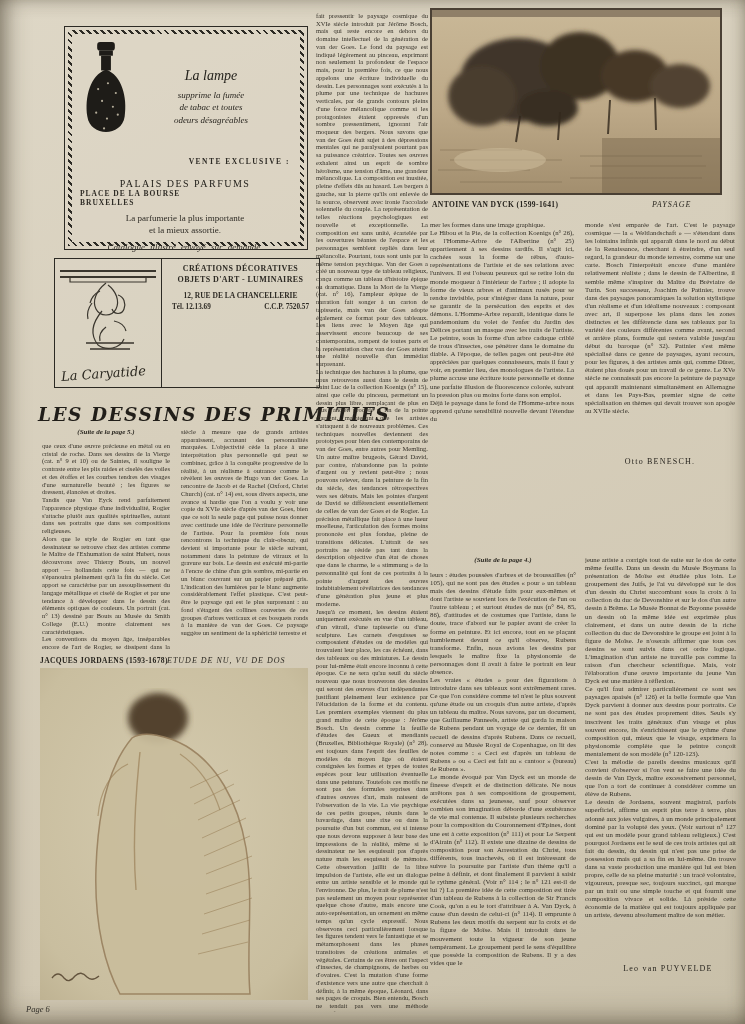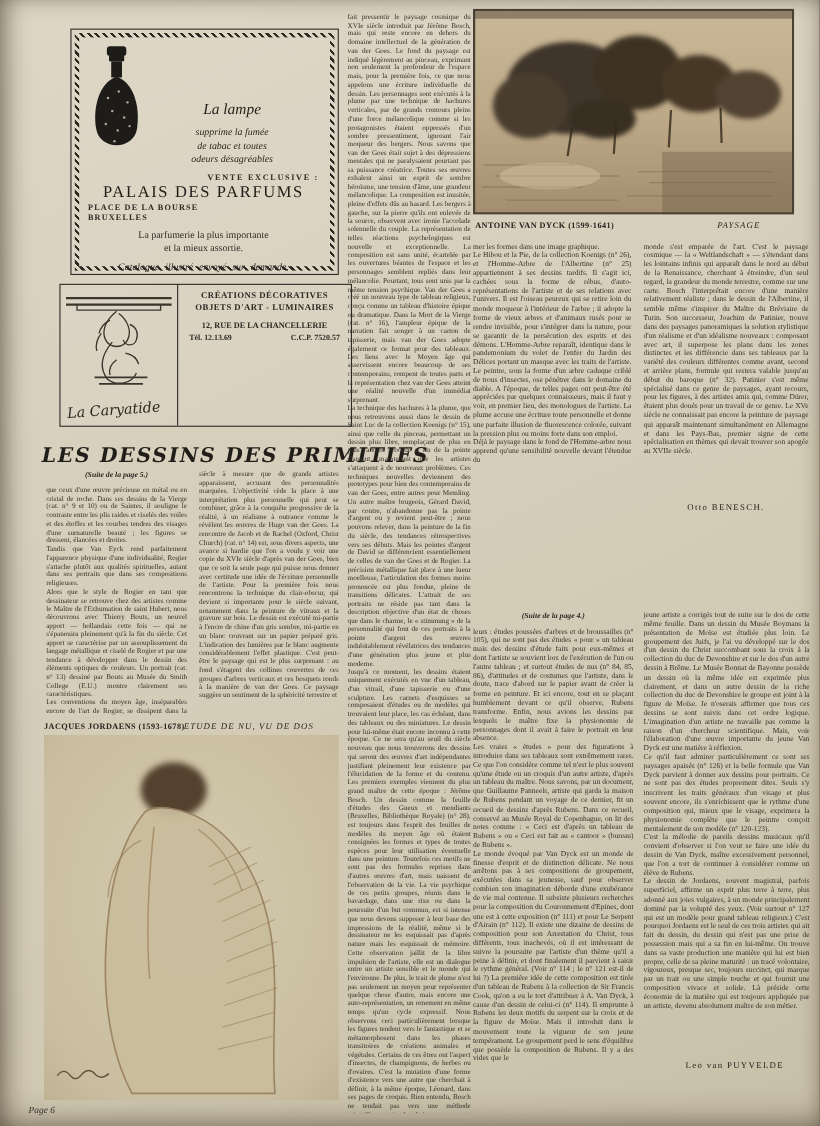--- a/index.html
+++ b/index.html
@@ -23,27 +23,27 @@
   
   #headline2{position:absolute;left:428px;top:474px;width:308px;text-align:center;
     font-family:"Liberation Serif",serif;font-weight:bold;font-size:27px;line-height:1.12;
     letter-spacing:2.5px;color:#1f1d18;white-space:pre-line;}
   
   #ad-berger{position:absolute;left:64px;top:26px;width:244px;height:224px;
     border:1px solid #2c2a24;padding:3px;box-sizing:border-box;background:rgba(222,216,201,.4);}
   #ad-berger .frame{height:100%;box-sizing:border-box;border:4px solid transparent;
     border-image:repeating-linear-gradient(45deg,#2c2a24 0 2px,rgba(0,0,0,0) 2px 5px) 4;
     padding:6px 10px 4px 8px;}
-  .berger-row{display:flex;align-items:flex-end;}
+  .berger-row{display:flex;align-items:center;}
   .berger-txt{flex:1;text-align:center;padding-top:4px;}
   .berger-lampe{font-style:italic;font-size:14px;color:#24221c;}
   .berger-brand{font-size:25px;font-weight:bold;letter-spacing:2px;color:#1e1c17;margin-top:1px;}
   .berger-tag{font-style:italic;font-size:9px;line-height:1.35;margin-top:5px;color:#2a2721;}
   .berger-vente{font-size:7.5px;font-weight:bold;letter-spacing:1.5px;text-align:right;margin-top:7px;}
-  .berger-store{font-size:15px;letter-spacing:1.5px;text-align:center;color:#1f1d18;margin-top:1px;}
+  .berger-store{font-size:10px;letter-spacing:1.5px;text-align:center;color:#1f1d18;margin-top:12px;}
   .berger-addr{font-size:7.5px;font-weight:bold;letter-spacing:1px;}
   .berger-desc{font-size:9px;text-align:center;margin-top:6px;line-height:1.3;white-space:pre-line;}
   .berger-cat{font-style:italic;font-size:9px;text-align:center;margin-top:6px;word-spacing:3px;}
   
   #ad-caryatide{position:absolute;left:54px;top:258px;width:266px;height:130px;
     border:1px solid #2c2a24;box-sizing:border-box;display:flex;background:rgba(222,216,201,.35);}
   .cary-left{width:106px;border-right:1px solid #2c2a24;position:relative;}
   .cary-script{position:absolute;left:6px;bottom:6px;font-family:"DejaVu Serif",serif;
     font-style:italic;font-size:13px;color:#2b2820;transform:rotate(-4deg);}
   .cary-right{flex:1;text-align:center;padding:5px 4px;font-size:7.5px;}

